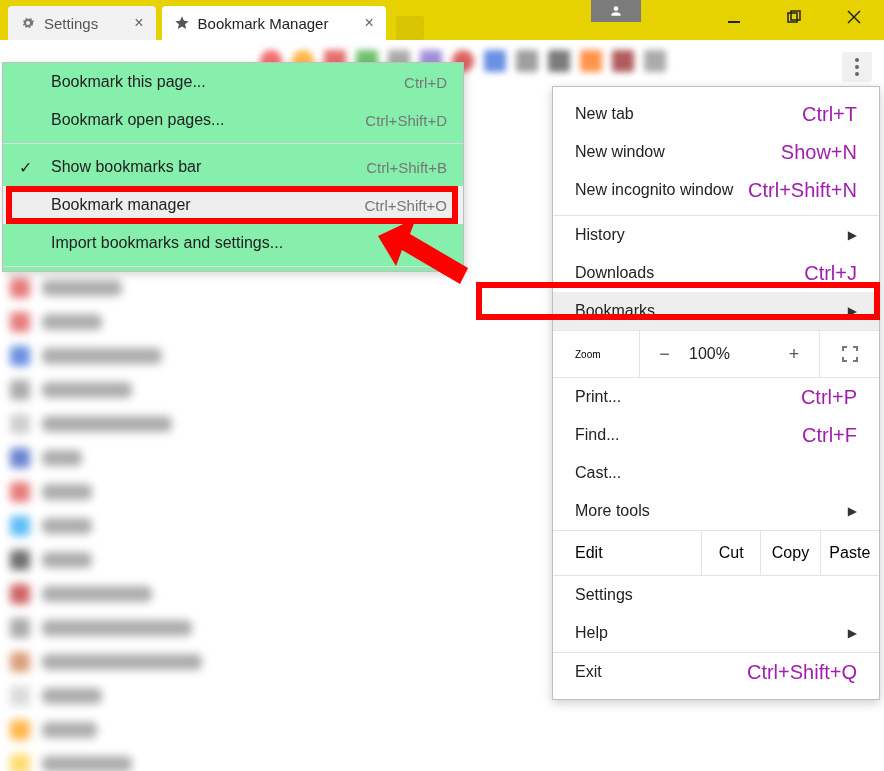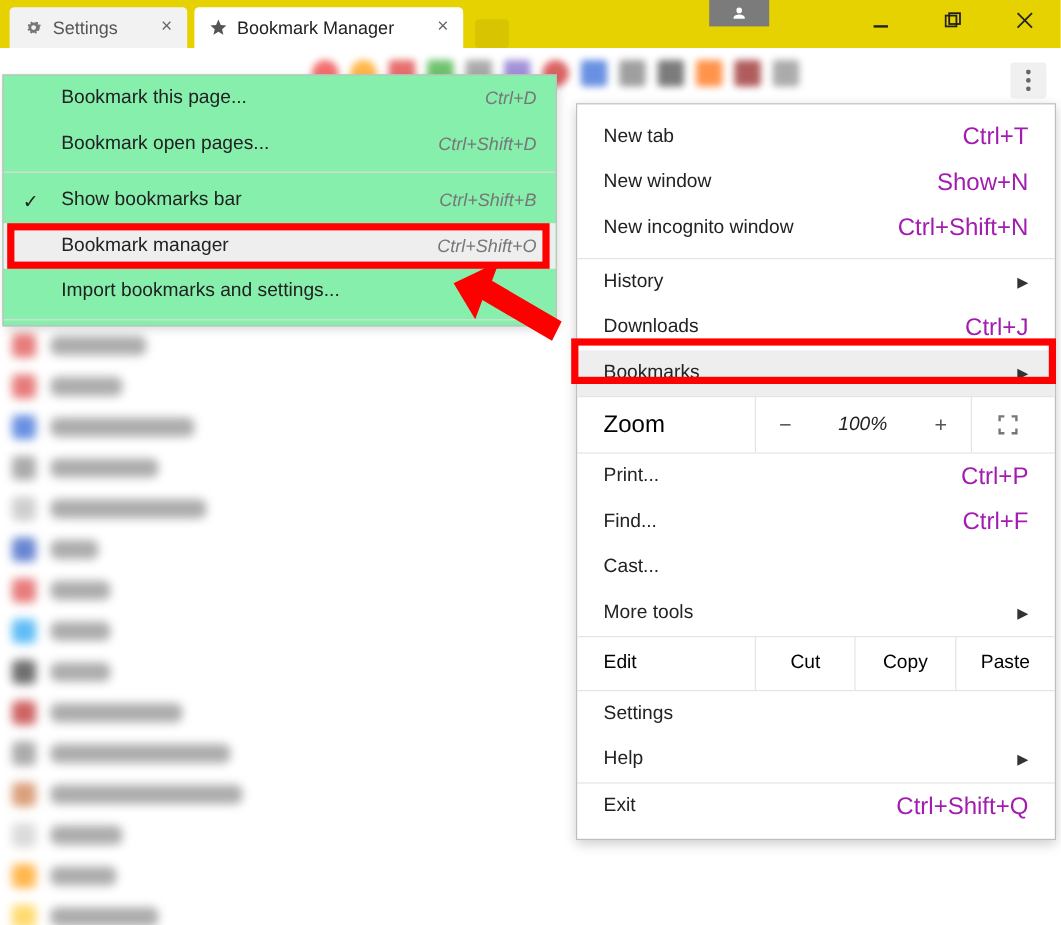--- a/index.html
+++ b/index.html
@@ -50,44 +50,44 @@
   
   .submenu {
     position: absolute; left: 2px; top: 62px; width: 462px;
     background: #86efac; border: 1px solid #bfbfbf; box-shadow: 2px 3px 8px rgba(0,0,0,.15);
   }
   .menu-item {
     display: flex; align-items: center; height: 38px;
     padding: 0 16px 0 48px; font-size: 16px; color: #222;
     position: relative;
   }
-  .menu-item .kbd { margin-left: auto; color: #777; font-size: 15px; font-style: italic; }
+  .menu-item .kbd { margin-left: auto; color: #777; font-size: 15px; }
   .menu-item.hl { background: #eee; }
   .menu-item .check { position: absolute; left: 16px; top: 10px; font-size: 16px; color: #222; }
   .menu-sep { height: 1px; background: #ddd; margin: 4px 0; }
 
   
   .red-box { position: absolute; border: 6px solid #ff0000; pointer-events: none; }
   .arrow-annot { position: absolute; pointer-events: none; }
 
   
   .main-menu {
-    position: absolute; right: 4px; top: 86px; width: 400px;
+    position: absolute; right: 4px; top: 86px; width: 328px;
     background: #fff; border: 1px solid #bfbfbf; box-shadow: 0 3px 10px rgba(0,0,0,.2);
   }
   .mm-item { display: flex; align-items: center; height: 38px; padding: 0 22px; font-size: 16px; color: #222; position: relative; }
   .mm-item .kbd { margin-left: auto; color: #a21caf; font-size: 20px; }
   .mm-item .arrow-r { margin-left: auto; color: #333; font-size: 12px; }
   .mm-item.hl { background: #eee; text-align: right; }
   .mm-sep { height: 1px; background: #e4e4e4; }
 
   .zoom-row { display: flex; align-items: center; height: 46px; }
-  .zoom-row .zlabel { width: 148px; padding-left: 22px; font-size: 20px; }
+  .zoom-row .zlabel { width: 148px; padding-left: 22px; font-size: 10px; }
   .zoom-row .zcell { flex: 0 0 50px; text-align: center; font-size: 18px; color: #555; border-left: 1px solid #e4e4e4; height: 100%; display:flex; align-items:center; justify-content:center; }
-  .zoom-row .zval { flex: 0 0 80px; text-align: center; font-size: 16px; color: #222; font-style: italic; }
+  .zoom-row .zval { flex: 0 0 80px; font-size: 16px; color: #222; }
   .zoom-row .zfull { flex: 0 0 60px; display:flex; align-items:center; justify-content:center; border-left: 1px solid #e4e4e4; height:100%; }
 
   .edit-row { display: flex; height: 44px; }
   .edit-row .elabel { width: 148px; padding-left: 22px; display:flex; align-items:center; font-size: 16px; }
   .edit-row .ecell { flex: 1; border-left: 1px solid #e4e4e4; display:flex; align-items:center; justify-content:center; font-size: 16px; }
 
   svg { display: block; }
 </style>
 </head>
 <body>

